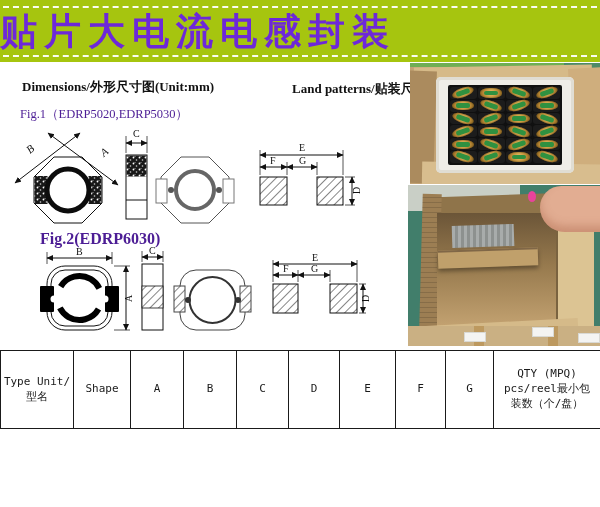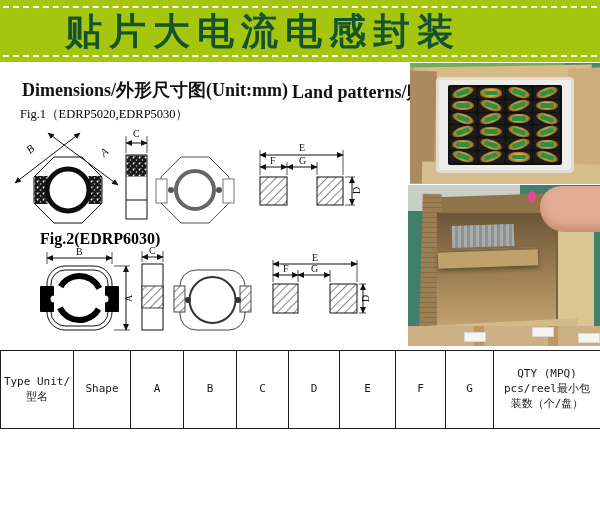--- a/index.html
+++ b/index.html
@@ -5,29 +5,29 @@
   html,body{margin:0;padding:0;background:#fff;}
   #screen{position:relative;width:600px;height:507px;background:#fff;overflow:hidden;
           font-family:"Liberation Serif",serif;color:#111;}
 
   
   .banner{position:absolute;left:0;top:0;width:600px;height:62px;background:#a6c50f;}
   .banner-dash{position:absolute;left:3px;right:3px;height:0;border-top:2px dashed #ffffff;opacity:.95;}
   .banner-dash.top{top:6px;}
   .banner-dash.bottom{bottom:5px;}
   .banner-title{position:absolute;left:0;top:0;width:596px;height:62px;line-height:64px;
-    text-align:center;padding-right:70px;box-sizing:border-box;
+    text-align:left;padding-right:70px;box-sizing:border-box;
     font-family:"Liberation Sans",sans-serif;font-weight:700;font-size:37px;
-    letter-spacing:7px;color:#14532d;white-space:nowrap;}
+    letter-spacing:7px;color:#6d28d9;white-space:nowrap;}
 
   
-  .sec-heading{position:absolute;font-weight:700;font-size:18px;color:#111;white-space:nowrap;}
+  .sec-heading{position:absolute;font-weight:700;font-size:13px;color:#111;white-space:nowrap;}
   #dims-heading{left:22px;top:78px;}
   #land-heading{left:292px;top:80px;}
-  .fig-label{position:absolute;font-size:12.5px;color:#000000;white-space:nowrap;}
+  .fig-label{position:absolute;font-size:12.5px;color:#4c1d95;white-space:nowrap;}
   #fig1-label{left:20px;top:106px;}
   #fig2-label{left:40px;top:230px;font-weight:600;font-size:16px;}
 
   .figsvg{position:absolute;}
   #fig1-svg{left:6px;top:126px;}
   #fig2-svg{left:16px;top:246px;}
   #land1-svg{left:256px;top:138px;}
   #land2-svg{left:256px;top:248px;}
   .dimtxt{font-family:"Liberation Serif",serif;font-style:italic;font-size:11px;fill:#111;}
   .dimtxt2{font-family:"Liberation Serif",serif;font-size:10px;fill:#111;}

